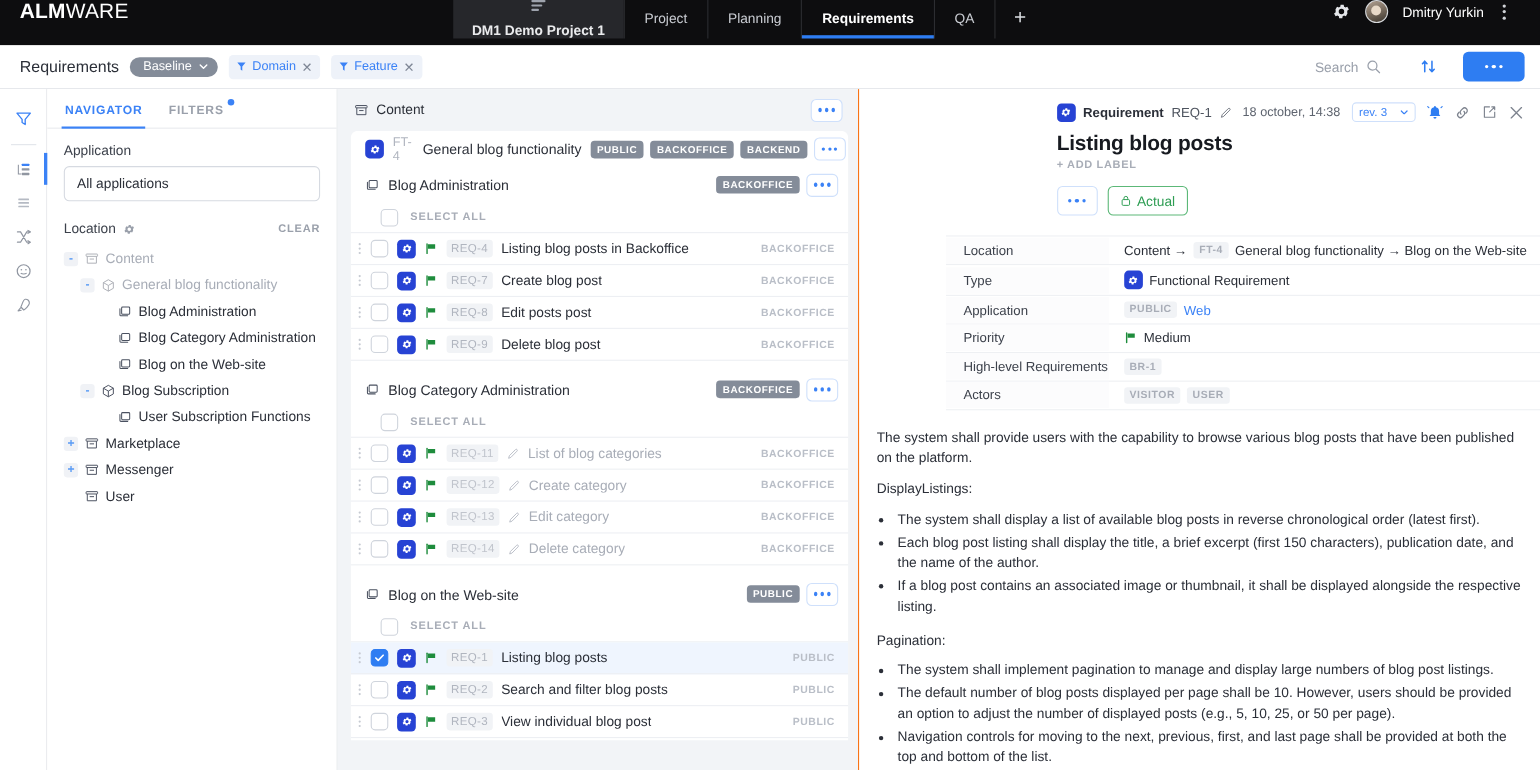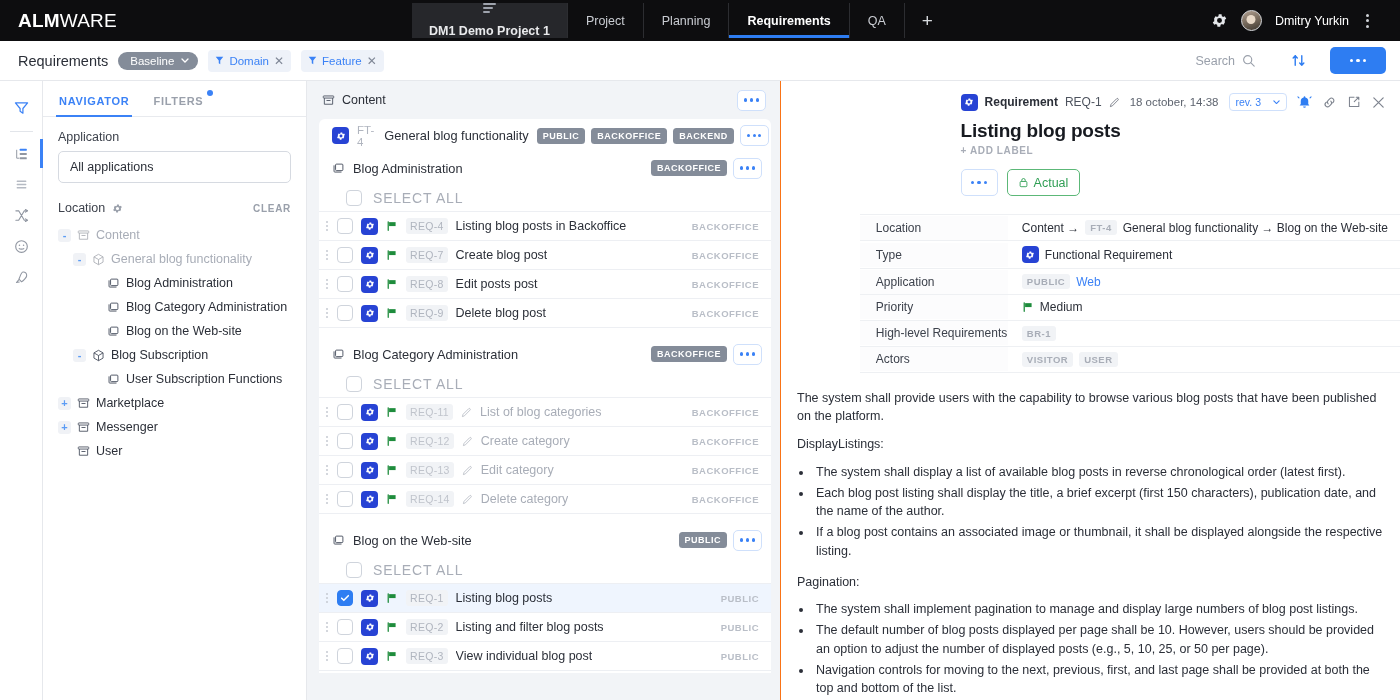--- a/index.html
+++ b/index.html
@@ -7,21 +7,21 @@
     width: 1400px; height: 700px;
     font-family: "Liberation Sans", sans-serif;
     background: #ffffff;
     overflow: hidden;
     color: #2b2f38;
   }
   .app { width: 1400px; height: 700px; display: flex; flex-direction: column; }
 
   
   .topbar {
-    height: 41px; background: #0d0d0f; display: flex; align-items: center;
+    height: 41px; background: #0d0d0f; display: flex; align-items: flex-start;
     flex: 0 0 41px; position: relative;
   }
   .logo {
     display: flex; align-items: center; padding: 0 0 0 18px; width: 412px;
     color: #fff; font-size: 19px; letter-spacing: .2px;
   }
   .logo b { font-weight: 700; }
   .logo span.light { font-weight: 400; }
   .nav-tabs { display: flex; align-items: stretch; }
   .proj-tab {
@@ -171,21 +171,21 @@
   .g-code { font-size: 11.5px; color: #b0b5bf; margin-right: 2px; }
   .badges { margin-left: auto; display: flex; align-items: center; gap: 6px; }
   .badge {
     background: #848c99; color: #fff; font-size: 9px; letter-spacing: .5px;
     padding: 3px 6px; border-radius: 3.5px; font-weight: 700; white-space: nowrap;
   }
   .selall {
     display: flex; align-items: center; gap: 11px; height: 28px; padding-left: 27px;
     border-bottom: 1px solid #edeff3;
   }
-  .selall .lbl { font-size: 14px; letter-spacing: .8px; color: #a8adb7; font-weight: 400; text-align: right; }
+  .selall .lbl { font-size: 10px; letter-spacing: .8px; color: #a8adb7; font-weight: 700; text-align: right; }
   .cbox {
     width: 16px; height: 16px; border: 1.4px solid #cfd4dc; border-radius: 4px; background: #fff;
     flex: 0 0 16px;
   }
   .cbox.checked {
     background: #2e7df2; border-color: #2e7df2; display: flex; align-items: center; justify-content: center;
   }
   .row {
     display: flex; align-items: center; height: 29px; gap: 8px; padding-left: 7px;
     border-bottom: 1px solid #edeff3; padding-right: 12px;
@@ -860,21 +860,21 @@
                   <path d="M19.4 13a7.6 7.6 0 000-2l2.1-1.6-2-3.5-2.5 1a7.6 7.6 0 00-1.7-1l-.4-2.6h-4l-.4 2.6c-.6.2-1.2.6-1.7 1l-2.5-1-2 3.5L4.6 11a7.6 7.6 0 000 2l-2.1 1.6 2 3.5 2.5-1c.5.4 1.1.8 1.7 1l.4 2.6h4l.4-2.6c.6-.2 1.2-.6 1.7-1l2.5 1 2-3.5L19.4 13zM12 15.5A3.5 3.5 0 1112 8.5a3.5 3.5 0 010 7z"></path>
                 </svg>
               </span>
               <span class="flag">
                 <svg width="12" height="12" viewBox="0 0 14 14" fill="none">
                   <path d="M2.6 2.1v10" stroke="#1e8c3c" stroke-width="1.5" stroke-linecap="round"></path>
                   <path d="M3.6 2.5h7.6v4.6H3.6z" fill="#1e8c3c"></path>
                 </svg>
               </span>
               <span class="rcode pillbg">REQ-2</span>
-              <span class="rname">Listing and filter blog posts</span>
+              <span class="rname">Search and filter blog posts</span>
               <span class="rtag">PUBLIC</span>
             </div>
             <div class="row">
               <span class="drag">
                 <i></i>
                 <i></i>
                 <i></i>
               </span>
               <span class="cbox"></span>
               <span class="typeic">

